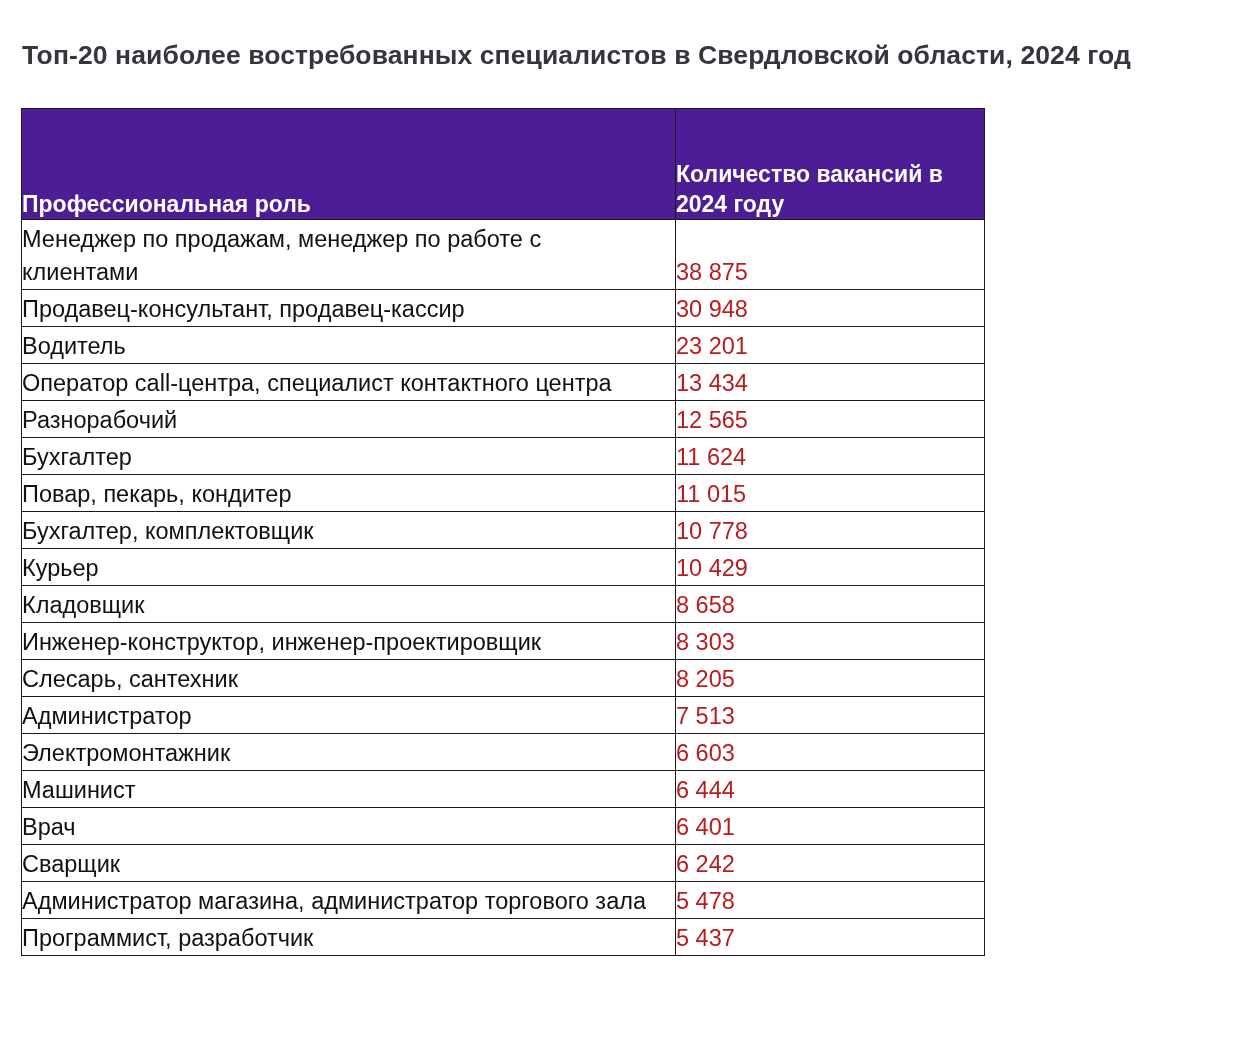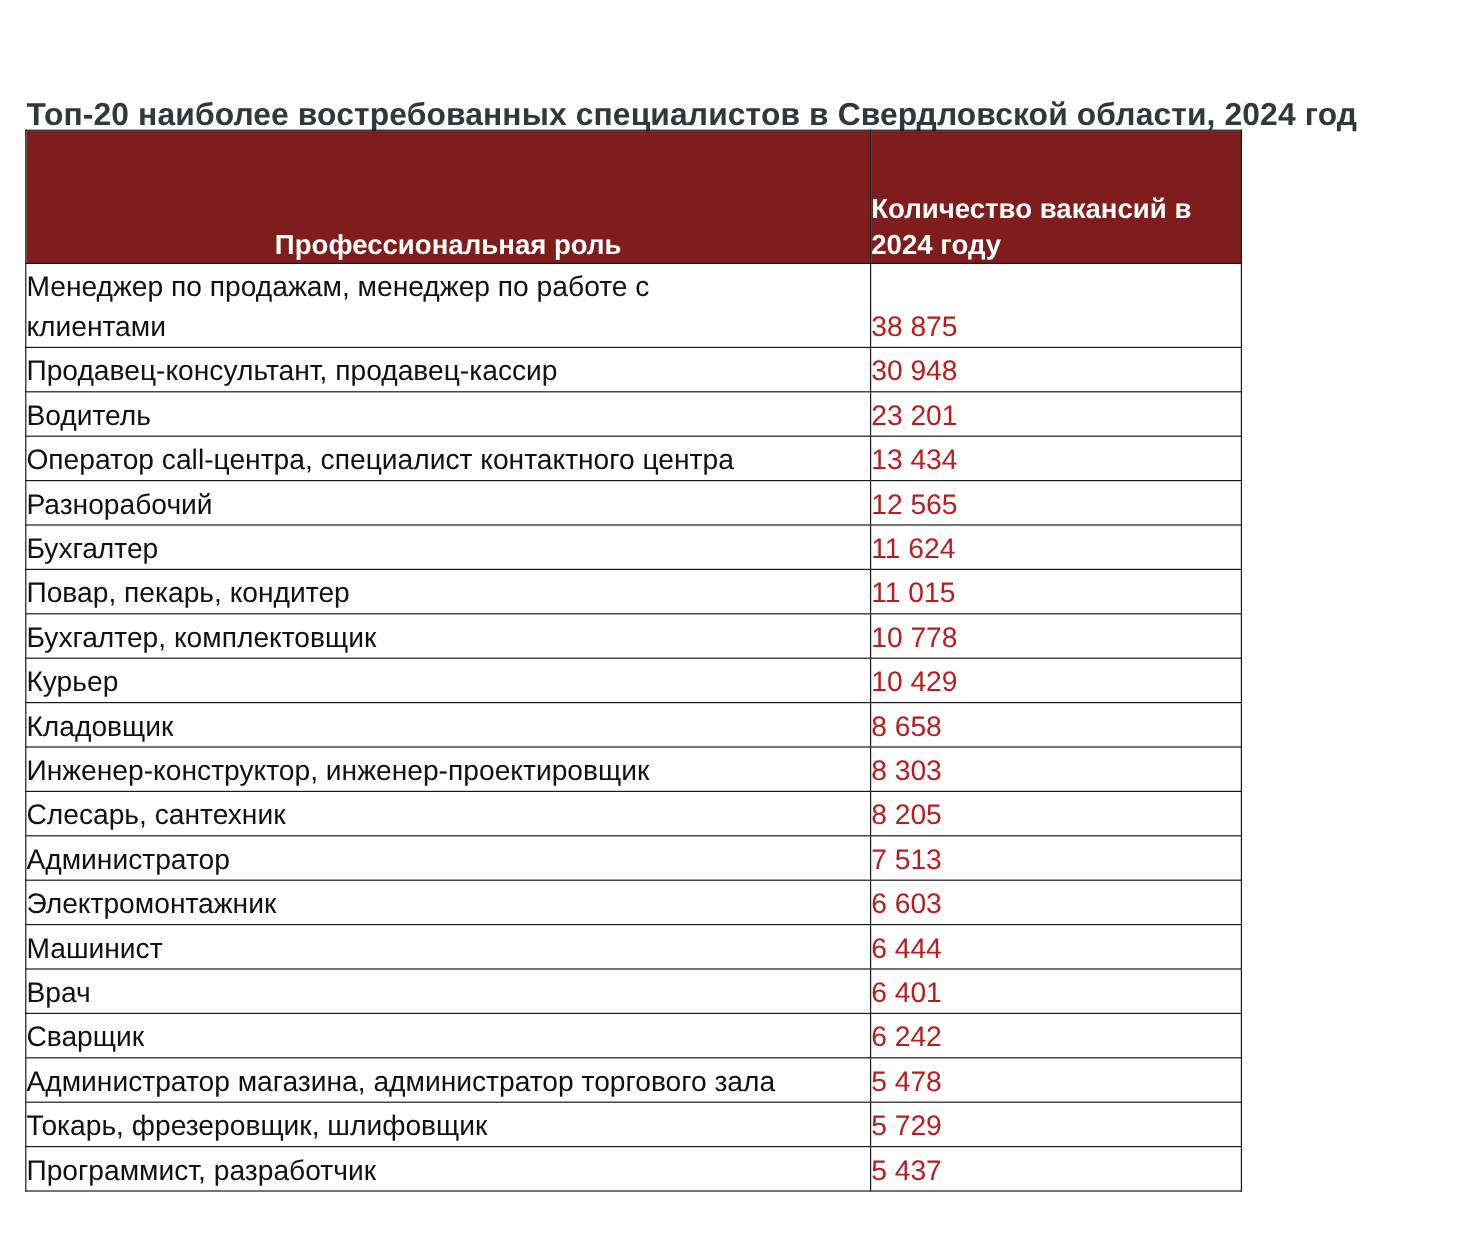--- a/index.html
+++ b/index.html
@@ -1,39 +1,39 @@
 <!DOCTYPE html>
 <html><head>
 <meta charset="utf-8">
 <style>
   html, body { margin: 0; padding: 0; background: #ffffff; }
   body { width: 1235px; height: 1042px; position: relative; overflow: hidden; }
   .title {
     position: absolute; left: 22px; top: 40px;
     font-family: "Liberation Sans", sans-serif;
     font-weight: bold; font-size: 26.5px; color: #33363d;
-    white-space: nowrap; letter-spacing: 0.1px; margin-top: 40px;
+    white-space: nowrap; letter-spacing: 0.1px;
   }
   table.data {
     position: absolute; left: 21px; top: 108px;
     border-collapse: collapse;
     font-family: "Liberation Sans", sans-serif;
   }
   table.data th, table.data td {
     border: 1.5px solid #1a1a1a;
     padding: 0;
   }
   th.hdr {
-    background: #7f1d1d; color: #ffffff;
+    background: #4c1d95; color: #ffffff;
     font-weight: bold; font-size: 23px; text-align: left;
     vertical-align: bottom; line-height: 30px;
     height: 111px; box-sizing: border-box;
     padding-bottom: 0;
   }
-  th.hdr-role { width: 704px; padding-left: 15px; text-align: center; }
+  th.hdr-role { width: 654px; padding-left: 15px; }
   th.hdr-count { width: 309px; padding-left: 14px; }
   td.role {
     font-size: 23.5px; color: #111; line-height: 33px;
     padding-left: 4px; vertical-align: bottom; height: 37px;
     box-sizing: border-box;
   }
   td.count {
     font-size: 23.5px; color: #b91c1c; text-align: left;
     padding-right: 4px; vertical-align: bottom; line-height: 33px;
   }
@@ -120,21 +120,17 @@
       </tr>
       <tr>
         <td class="role">Сварщик</td>
         <td class="count">6 242</td>
       </tr>
       <tr>
         <td class="role">Администратор магазина, администратор торгового зала</td>
         <td class="count">5 478</td>
       </tr>
       <tr>
-        <td class="role">Токарь, фрезеровщик, шлифовщик</td>
-        <td class="count">5 729</td>
-      </tr>
-      <tr>
         <td class="role">Программист, разработчик</td>
         <td class="count">5 437</td>
       </tr>
     </tbody>
 </table>
 
 </body></html>

